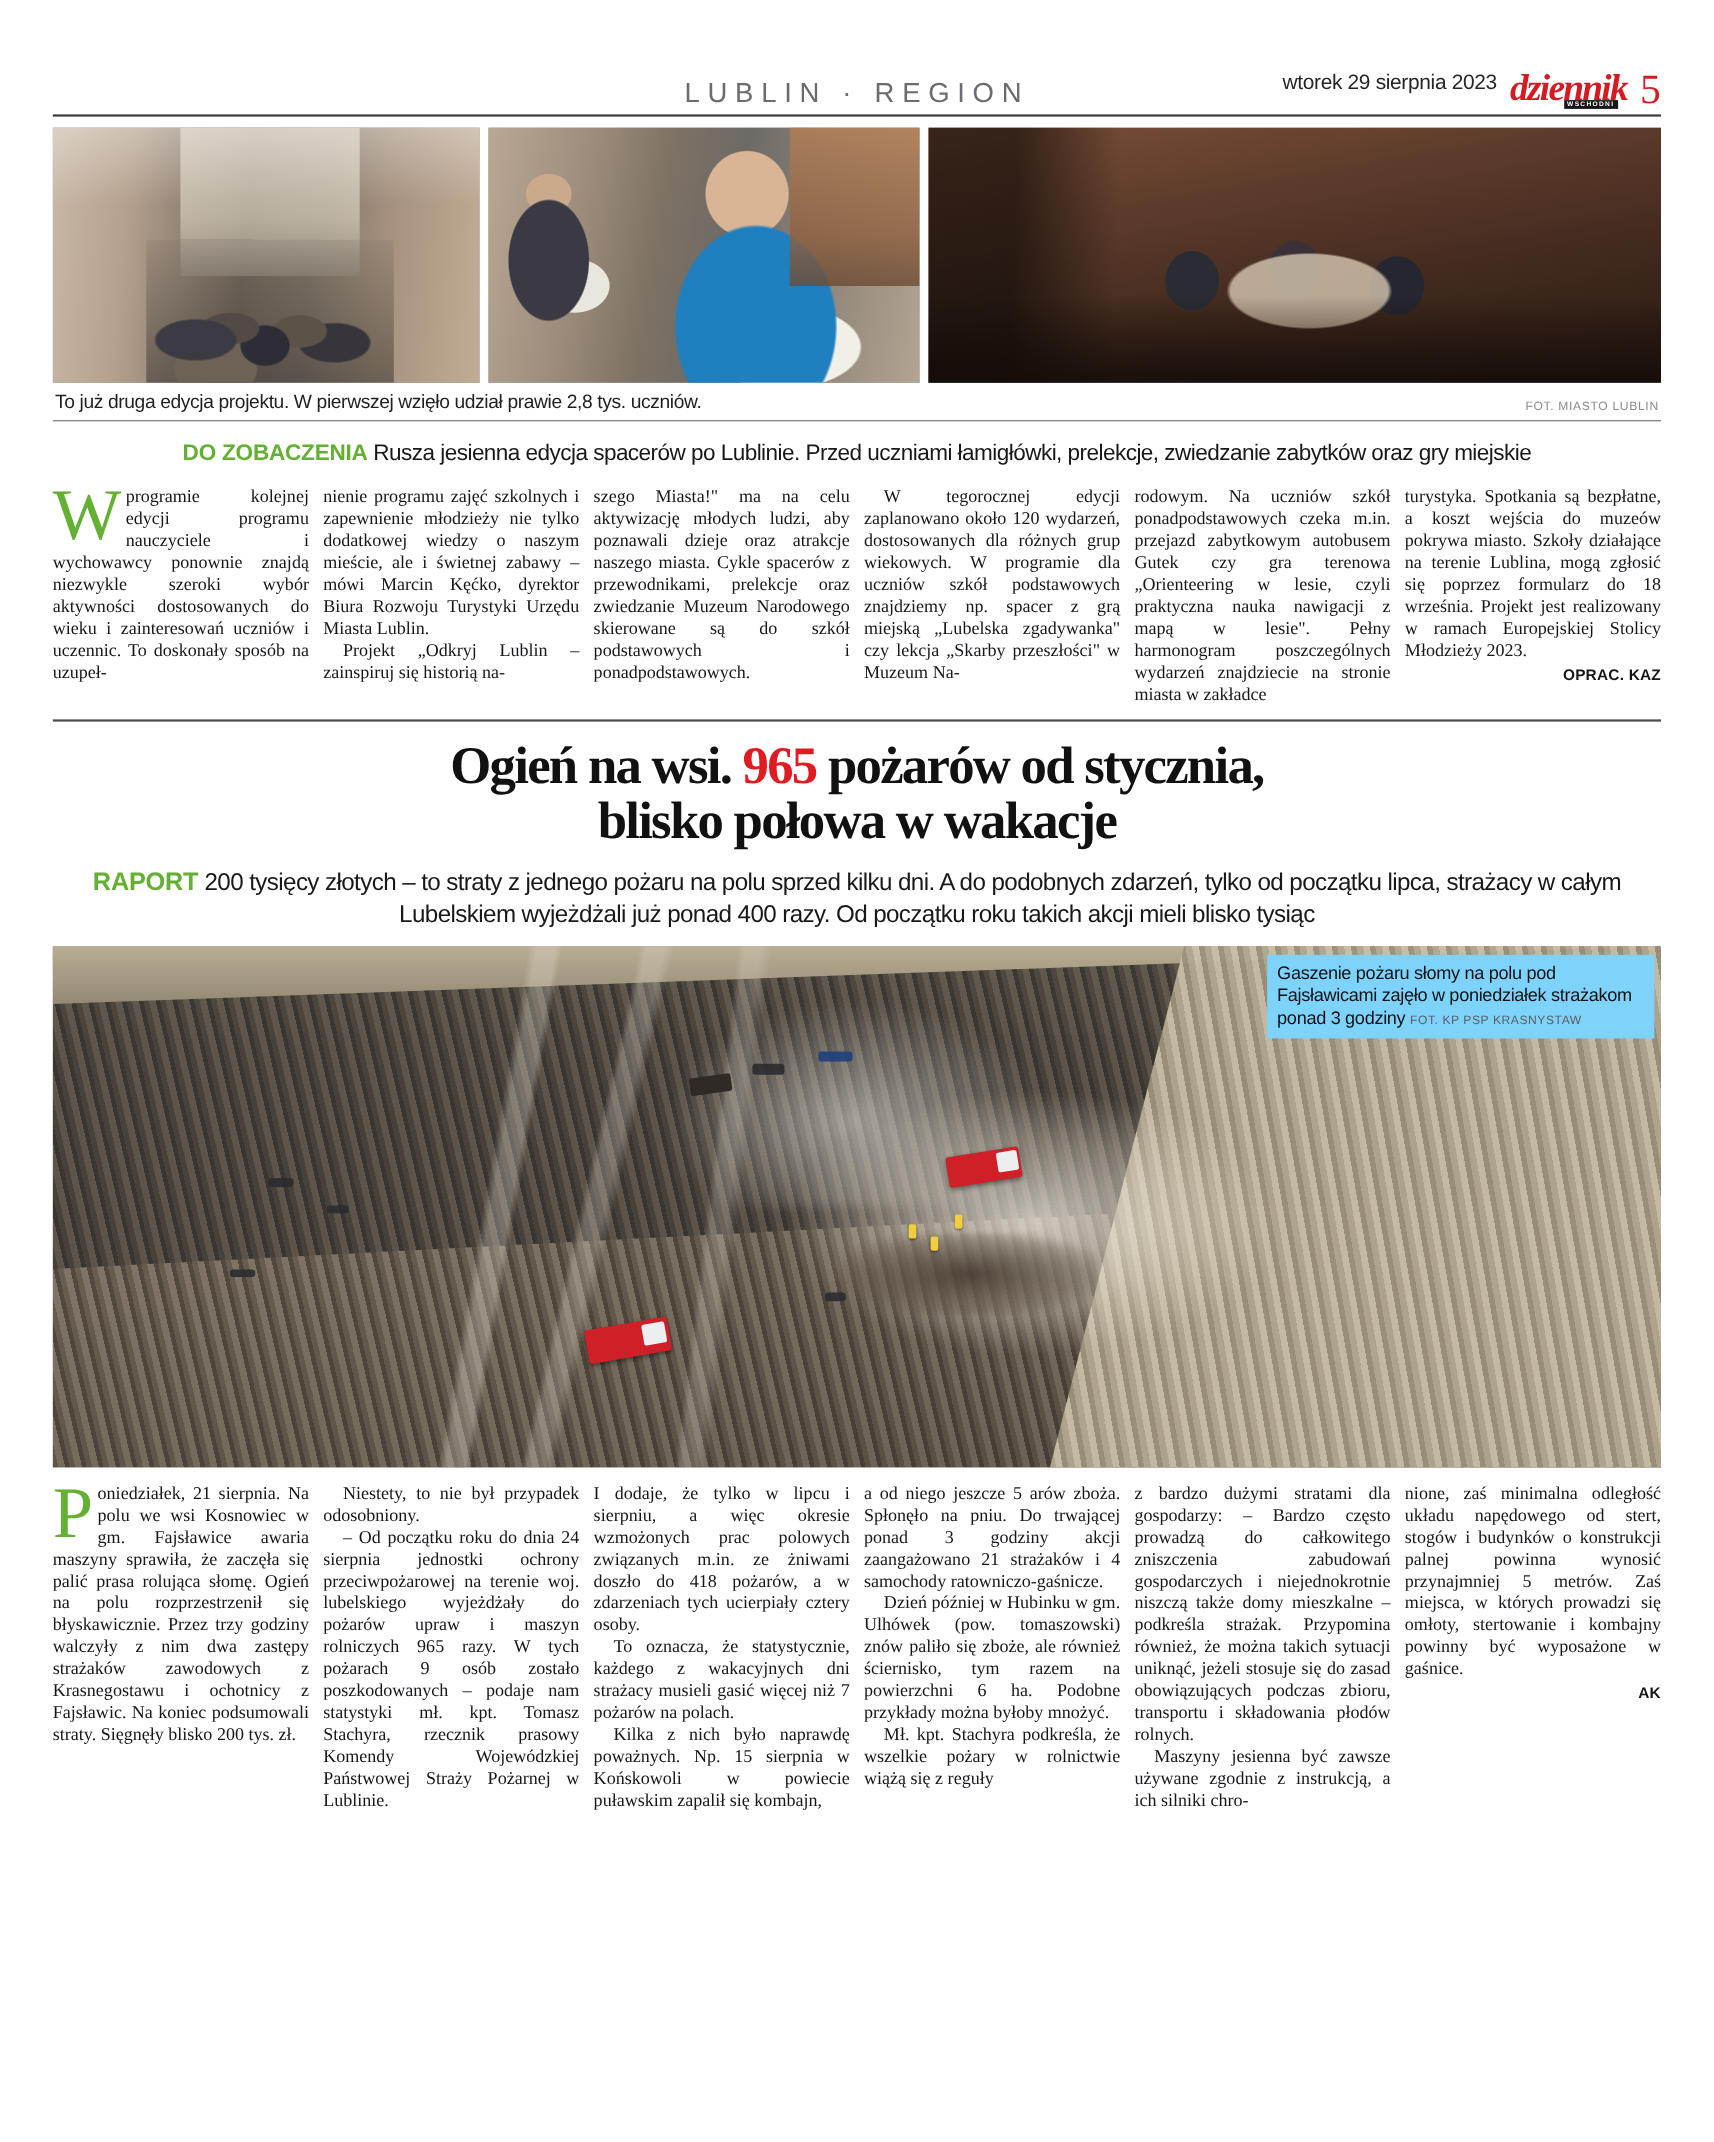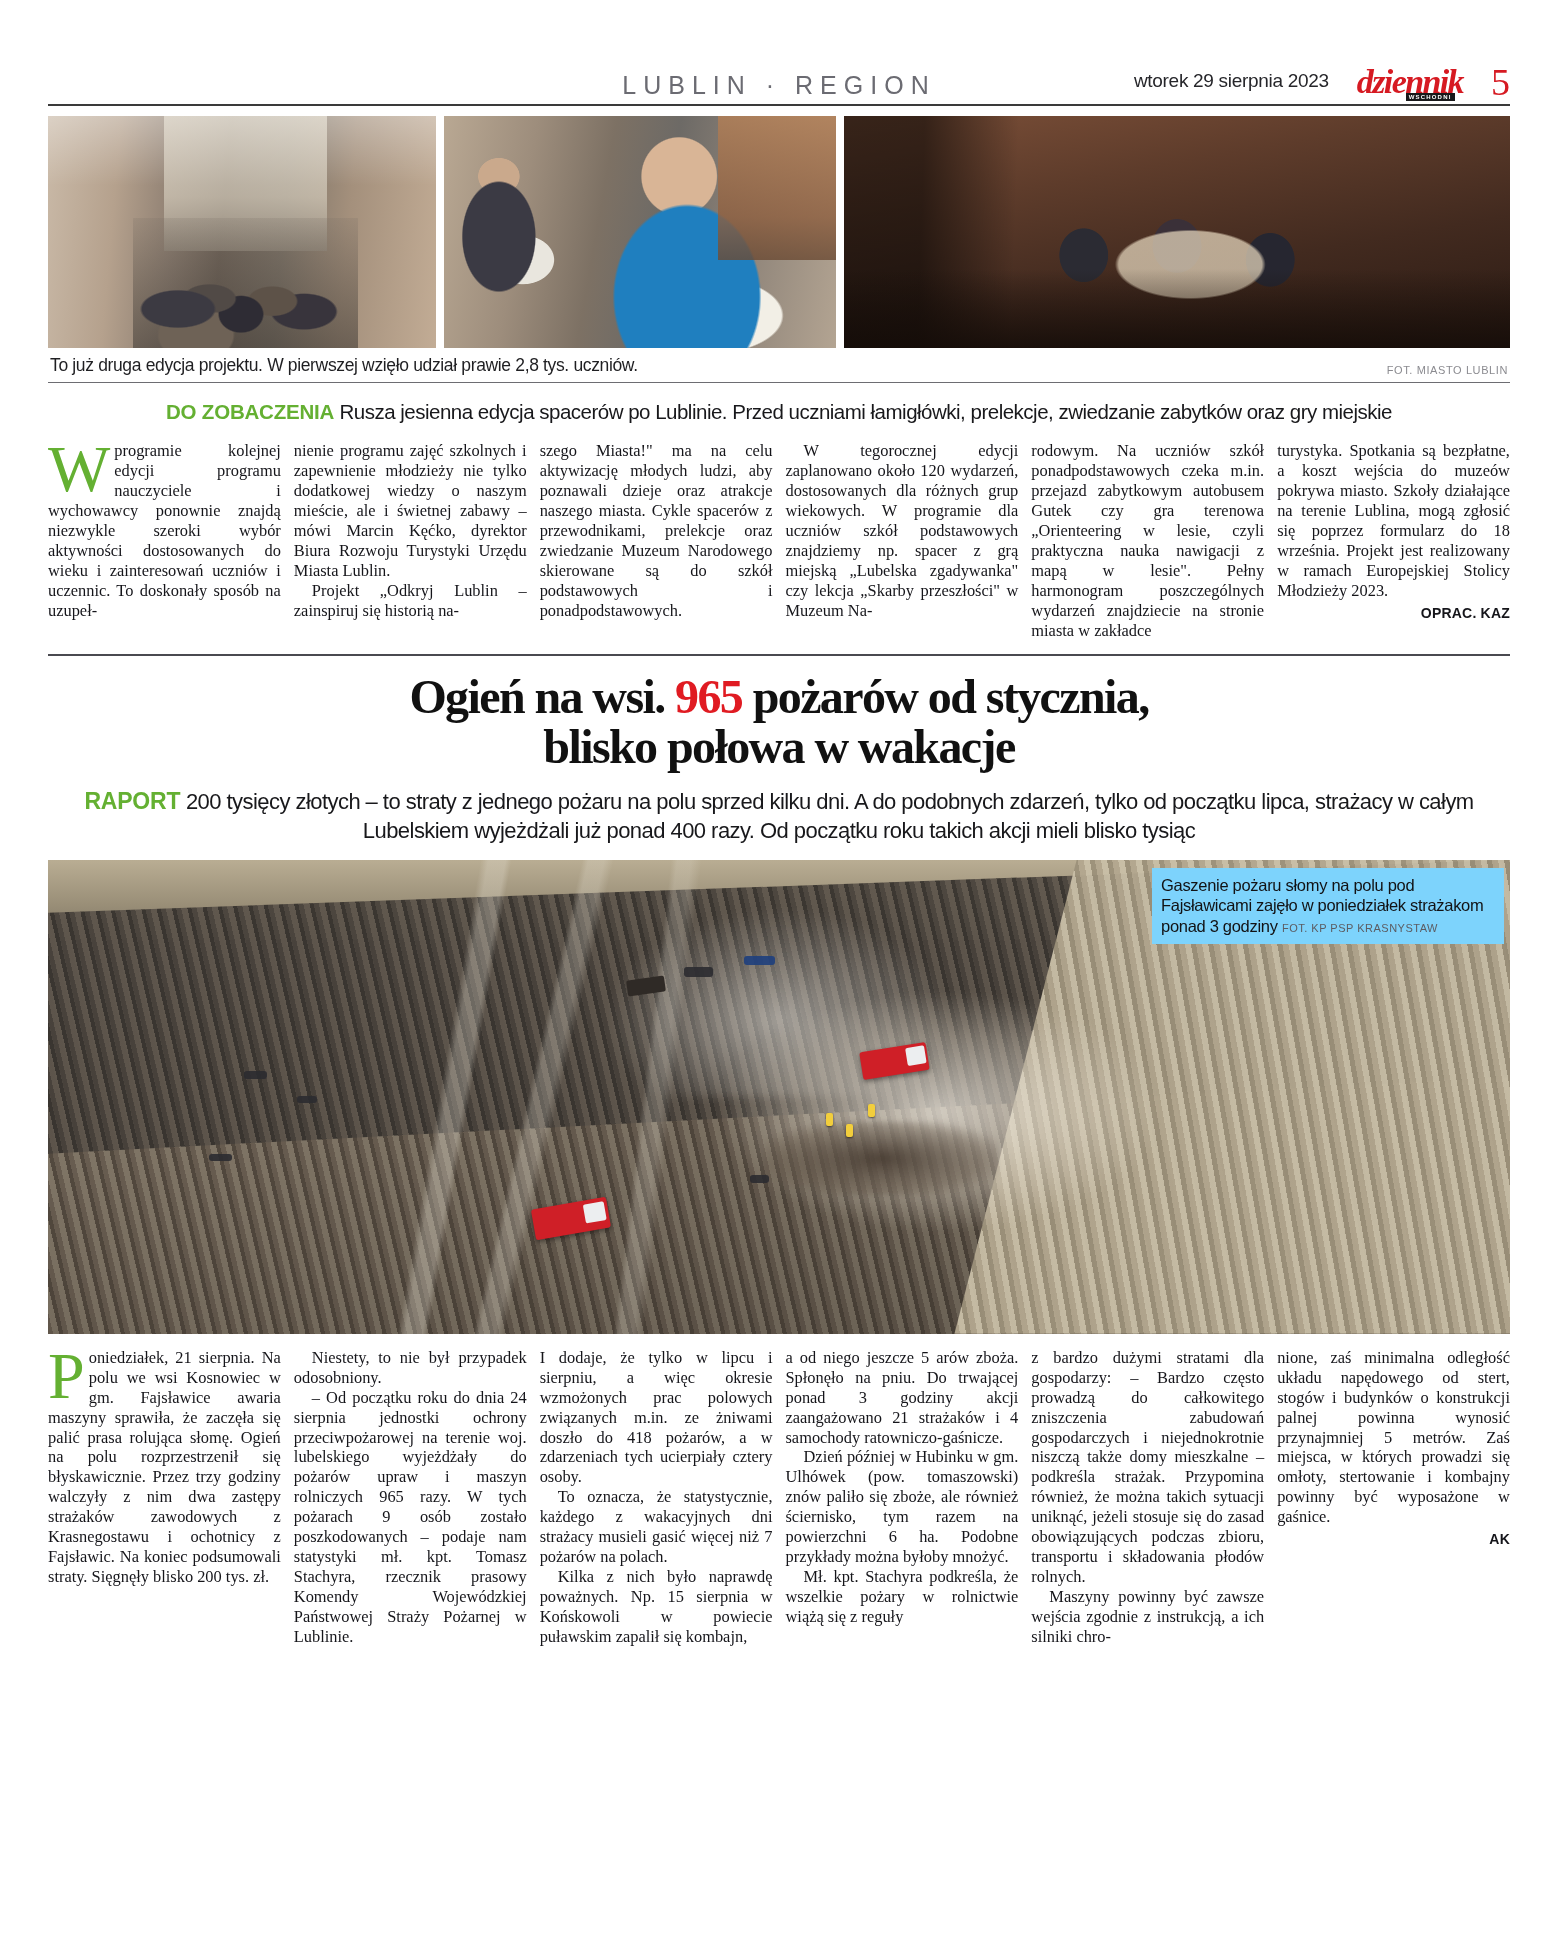--- a/index.html
+++ b/index.html
@@ -22,21 +22,21 @@
     margin-top: 58px;
   }
   .mh-section {
     position: absolute; left: 50%; transform: translateX(-50%);
     bottom: 4px;
     font-family: "Liberation Sans", sans-serif;
     font-size: 25px; letter-spacing: 7px; color: #6b6b72; font-weight: 300;
     white-space: nowrap;
   }
   .mh-right {
-    margin-left: auto; display: flex; align-items: center; gap: 28px;
+    margin-left: auto; display: flex; align-items: flex-start; gap: 12px;
     padding-bottom: 2px;
   }
   .mh-date {
     font-family: "Liberation Sans", sans-serif;
     font-size: 19px; color: #26262a; letter-spacing: -0.3px;
     padding-bottom: 2px;
   }
   .mh-logo { position: relative; display: inline-block; }
   .mh-logo-word {
     font-family: "Liberation Serif", serif;
@@ -443,21 +443,21 @@
       <p>To oznacza, że statystycznie, każdego z wakacyjnych dni strażacy musieli gasić więcej niż 7 pożarów na polach.</p>
       <p>Kilka z nich było naprawdę poważnych. Np. 15 sierpnia w Końskowoli w powiecie puławskim zapalił się kombajn,</p>
     </div>
     <div class="col2">
       <p class="noind">a od niego jeszcze 5 arów zboża. Spłonęło na pniu. Do trwającej ponad 3 godziny akcji zaangażowano 21 strażaków i 4 samochody ratowniczo-gaśnicze.</p>
       <p>Dzień później w Hubinku w gm. Ulhówek (pow. tomaszowski) znów paliło się zboże, ale również ściernisko, tym razem na powierzchni 6 ha. Podobne przykłady można byłoby mnożyć.</p>
       <p>Mł. kpt. Stachyra podkreśla, że wszelkie pożary w rolnictwie wiążą się z reguły</p>
     </div>
     <div class="col2">
       <p class="noind">z bardzo dużymi stratami dla gospodarzy: – Bardzo często prowadzą do całkowitego zniszczenia zabudowań gospodarczych i niejednokrotnie niszczą także domy mieszkalne – podkreśla strażak. Przypomina również, że można takich sytuacji uniknąć, jeżeli stosuje się do zasad obowiązujących podczas zbioru, transportu i składowania płodów rolnych.</p>
-      <p>Maszyny powinny być zawsze wejścia zgodnie z instrukcją, a ich silniki chro-</p>
+      <p>Maszyny jesienna być zawsze używane zgodnie z instrukcją, a ich silniki chro-</p>
     </div>
     <div class="col2">
       <p class="noind">nione, zaś minimalna odległość układu napędowego od stert, stogów i budynków o konstrukcji palnej powinna wynosić przynajmniej 5 metrów. Zaś miejsca, w których prowadzi się omłoty, stertowanie i kombajny powinny być wyposażone w gaśnice.</p>
       <p class="byline">AK</p>
     </div>
   </div>
 
 </div>
 
 </body></html>

